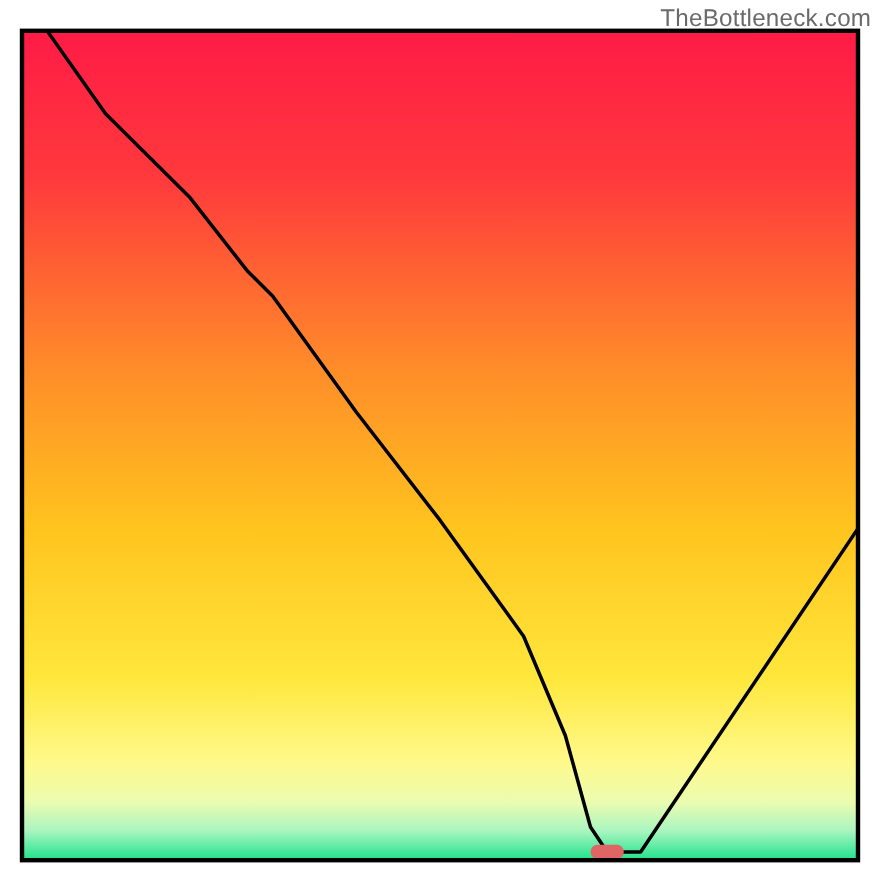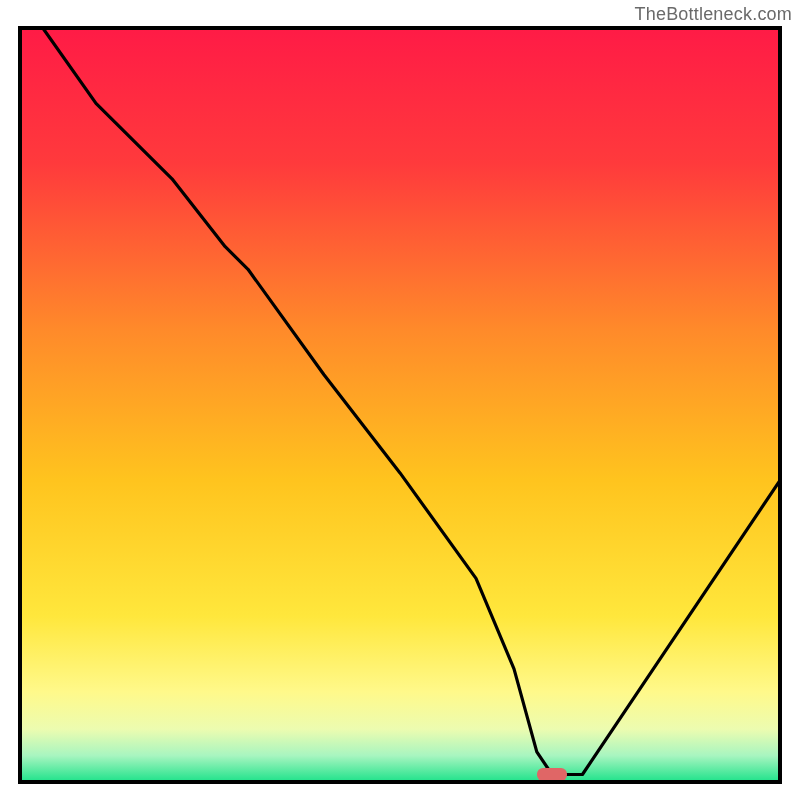--- a/index.html
+++ b/index.html
@@ -14,21 +14,21 @@
   .chart-wrap {
     position: relative;
     width: 800px;
     height: 800px;
   }
   .watermark {
     position: absolute;
     top: 4px;
     right: 8px;
     color: #6a6a6a;
-    font-size: 18px;
+    font-size: 22px;
     font-weight: 400;
     letter-spacing: 0.2px;
     z-index: 10;
     user-select: none;
   }
   svg {
     display: block;
   }
 </style>
 </head>

